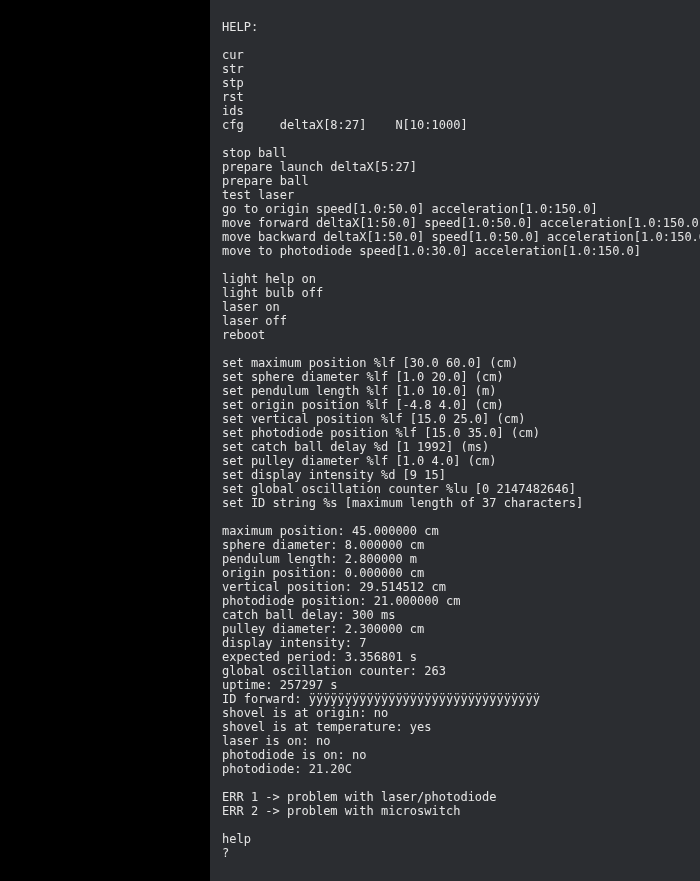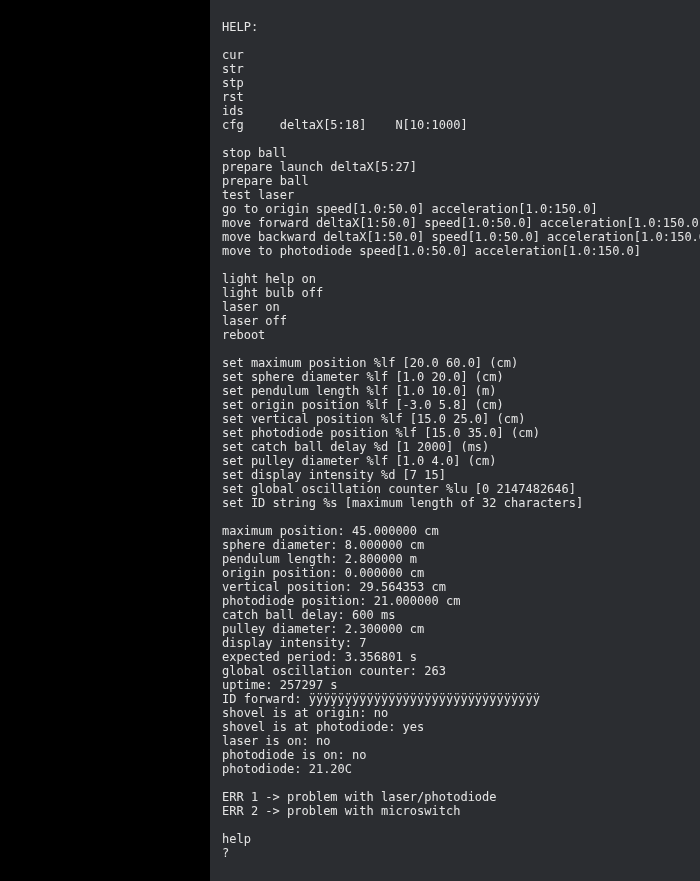--- a/index.html
+++ b/index.html
@@ -38,64 +38,64 @@
 <body>
 
 <div class="left-panel"></div>
 <div class="terminal"><span>HELP:</span>
 
 <span>cur</span>
 <span>str</span>
 <span>stp</span>
 <span>rst</span>
 <span>ids</span>
-<span>cfg     deltaX[5:18]    N[10:1000]</span>
+<span>cfg     deltaX[8:27]    N[10:1000]</span>
 
 <span>stop ball</span>
 <span>prepare launch deltaX[5:27]</span>
 <span>prepare ball</span>
 <span>test laser</span>
 <span>go to origin speed[1.0:50.0] acceleration[1.0:150.0]</span>
 <span>move forward deltaX[1:50.0] speed[1.0:50.0] acceleration[1.0:150.0]</span>
 <span>move backward deltaX[1:50.0] speed[1.0:50.0] acceleration[1.0:150.0]</span>
-<span>move to photodiode speed[1.0:50.0] acceleration[1.0:150.0]</span>
+<span>move to photodiode speed[1.0:30.0] acceleration[1.0:150.0]</span>
 
 <span>light help on</span>
 <span>light bulb off</span>
 <span>laser on</span>
 <span>laser off</span>
 <span>reboot</span>
 
-<span>set maximum position %lf [20.0 60.0] (cm)</span>
+<span>set maximum position %lf [30.0 60.0] (cm)</span>
 <span>set sphere diameter %lf [1.0 20.0] (cm)</span>
 <span>set pendulum length %lf [1.0 10.0] (m)</span>
-<span>set origin position %lf [-3.0 5.8] (cm)</span>
+<span>set origin position %lf [-4.8 4.0] (cm)</span>
 <span>set vertical position %lf [15.0 25.0] (cm)</span>
 <span>set photodiode position %lf [15.0 35.0] (cm)</span>
-<span>set catch ball delay %d [1 2000] (ms)</span>
+<span>set catch ball delay %d [1 1992] (ms)</span>
 <span>set pulley diameter %lf [1.0 4.0] (cm)</span>
-<span>set display intensity %d [7 15]</span>
+<span>set display intensity %d [9 15]</span>
 <span>set global oscillation counter %lu [0 2147482646]</span>
-<span>set ID string %s [maximum length of 32 characters]</span>
+<span>set ID string %s [maximum length of 37 characters]</span>
 
 <span>maximum position: 45.000000 cm</span>
 <span>sphere diameter: 8.000000 cm</span>
 <span>pendulum length: 2.800000 m</span>
 <span>origin position: 0.000000 cm</span>
-<span>vertical position: 29.564353 cm</span>
+<span>vertical position: 29.514512 cm</span>
 <span>photodiode position: 21.000000 cm</span>
-<span>catch ball delay: 600 ms</span>
+<span>catch ball delay: 300 ms</span>
 <span>pulley diameter: 2.300000 cm</span>
 <span>display intensity: 7</span>
 <span>expected period: 3.356801 s</span>
 <span>global oscillation counter: 263</span>
 <span>uptime: 257297 s</span>
 <span>ID forward: ÿÿÿÿÿÿÿÿÿÿÿÿÿÿÿÿÿÿÿÿÿÿÿÿÿÿÿÿÿÿÿÿ</span>
 <span>shovel is at origin: no</span>
-<span>shovel is at photodiode: yes</span>
+<span>shovel is at temperature: yes</span>
 <span>laser is on: no</span>
 <span>photodiode is on: no</span>
 <span>photodiode: 21.20C</span>
 
 <span>ERR 1 -&gt; problem with laser/photodiode</span>
 <span>ERR 2 -&gt; problem with microswitch</span>
 
 <span>help</span>
 <span>?</span></div>
 

